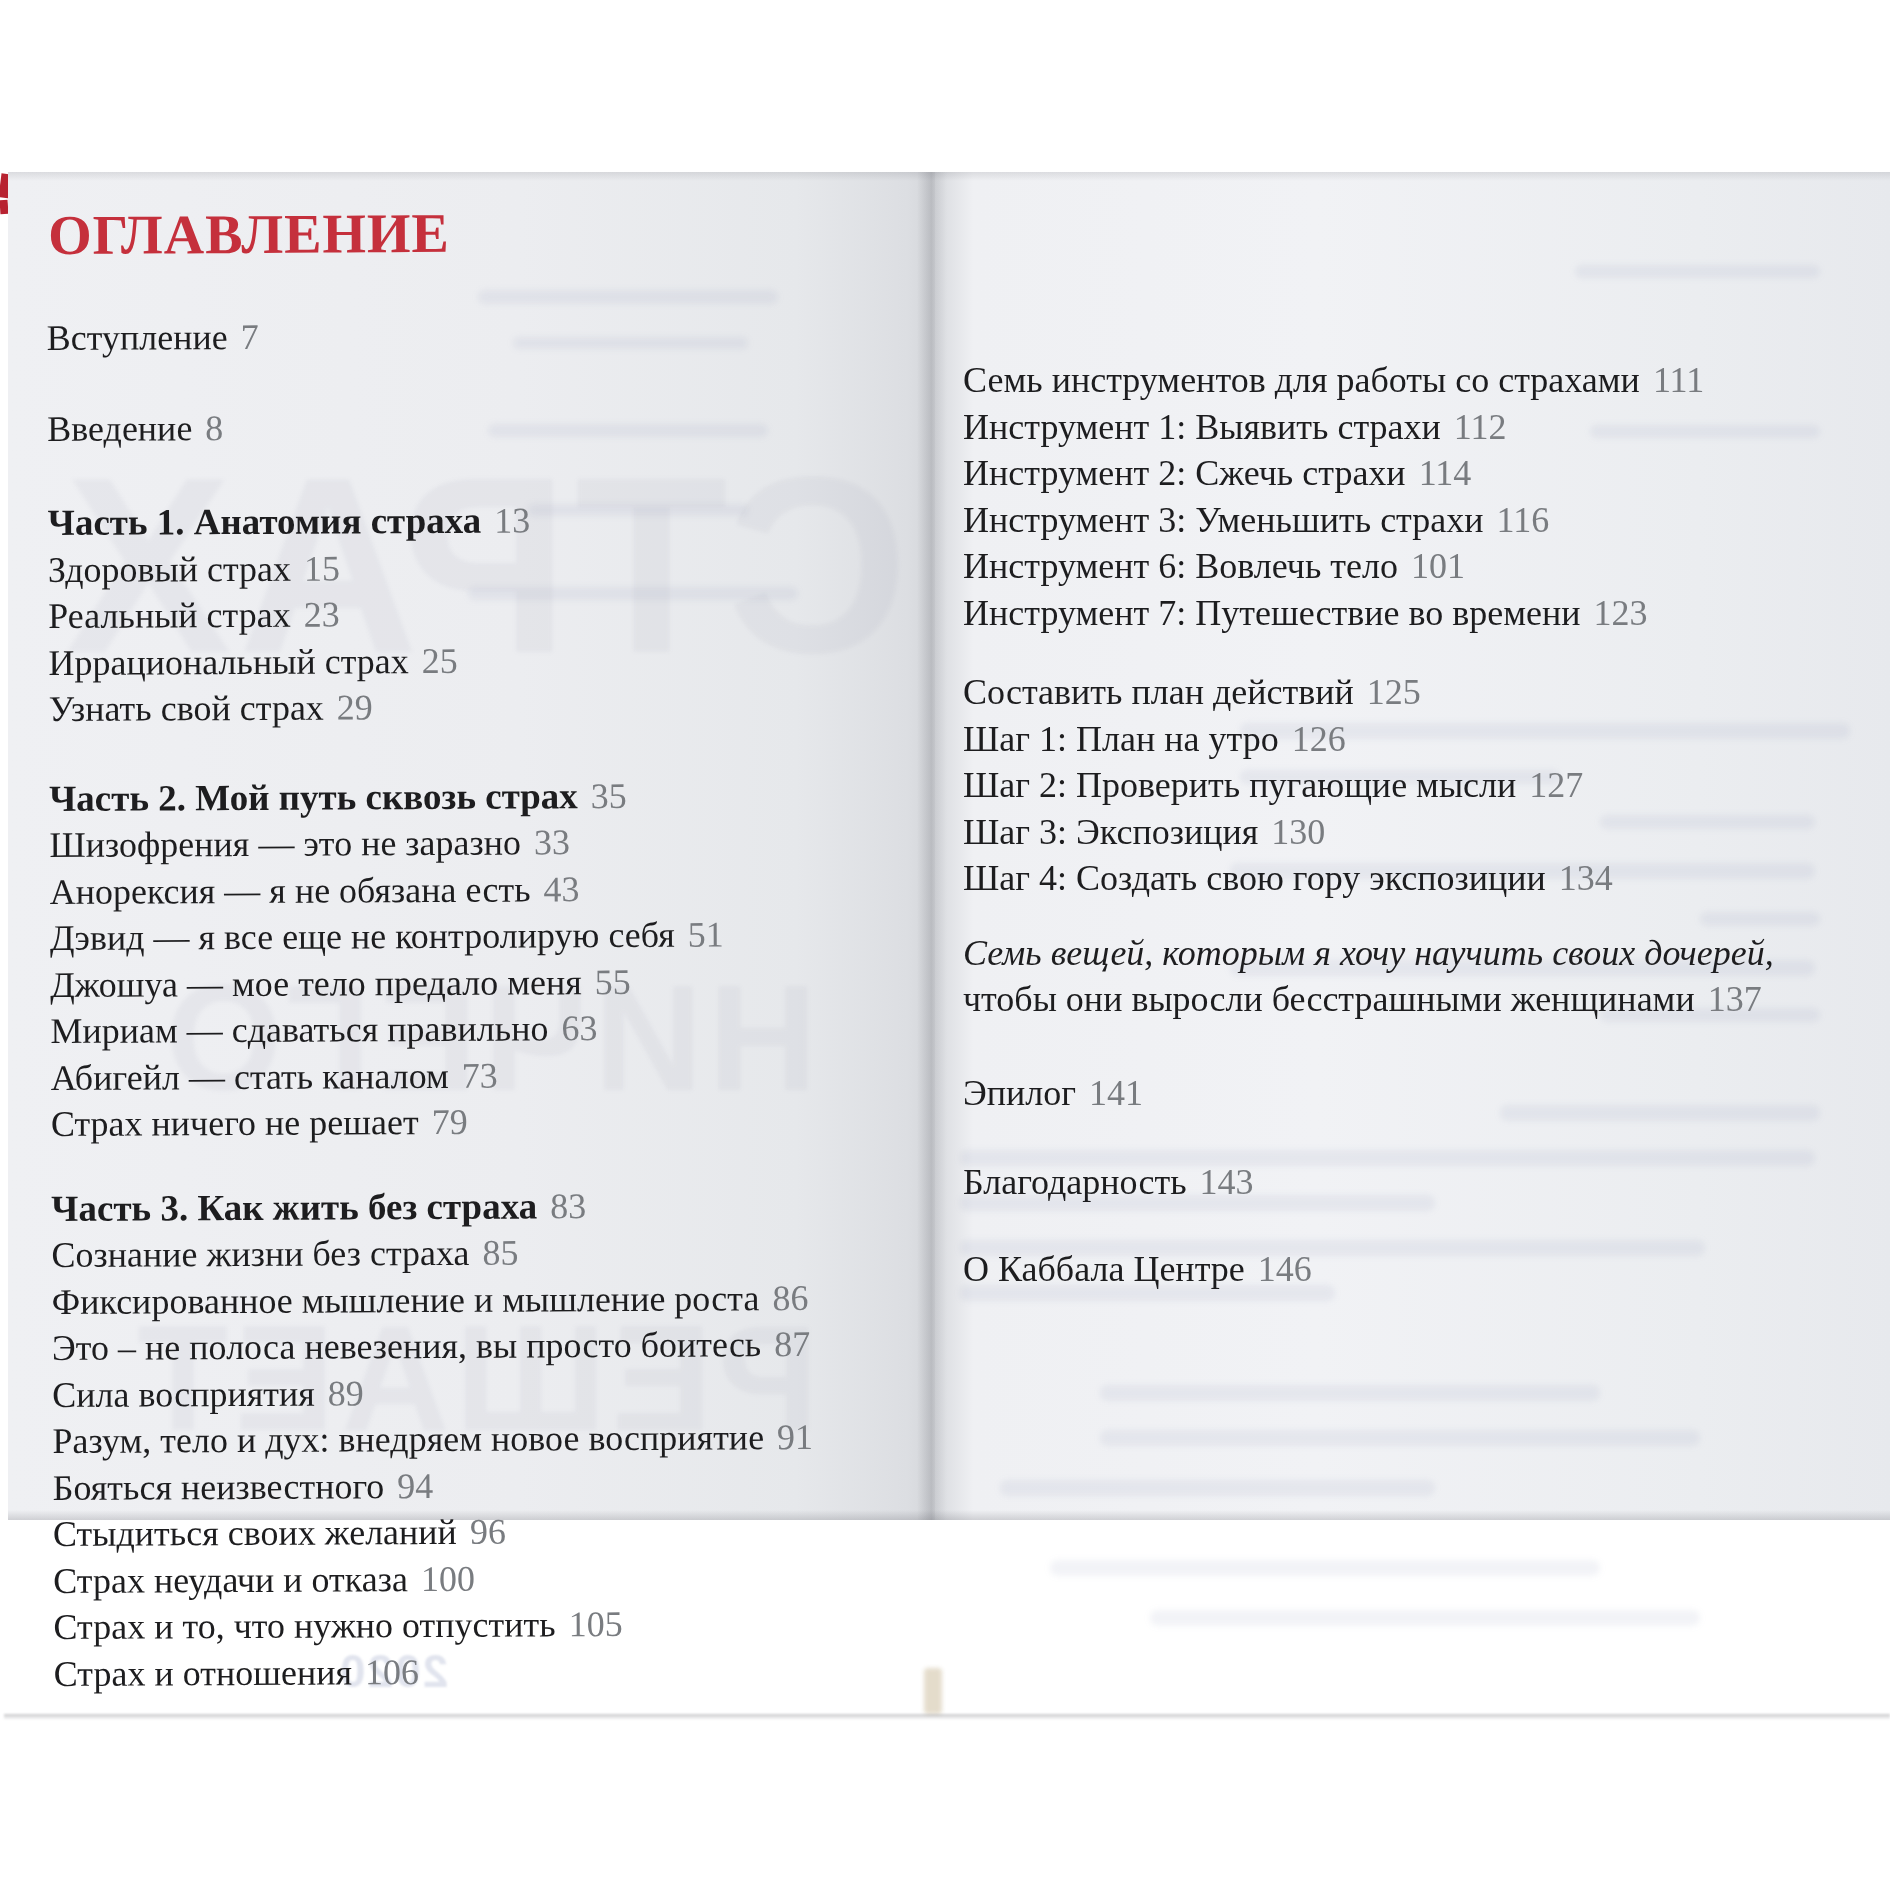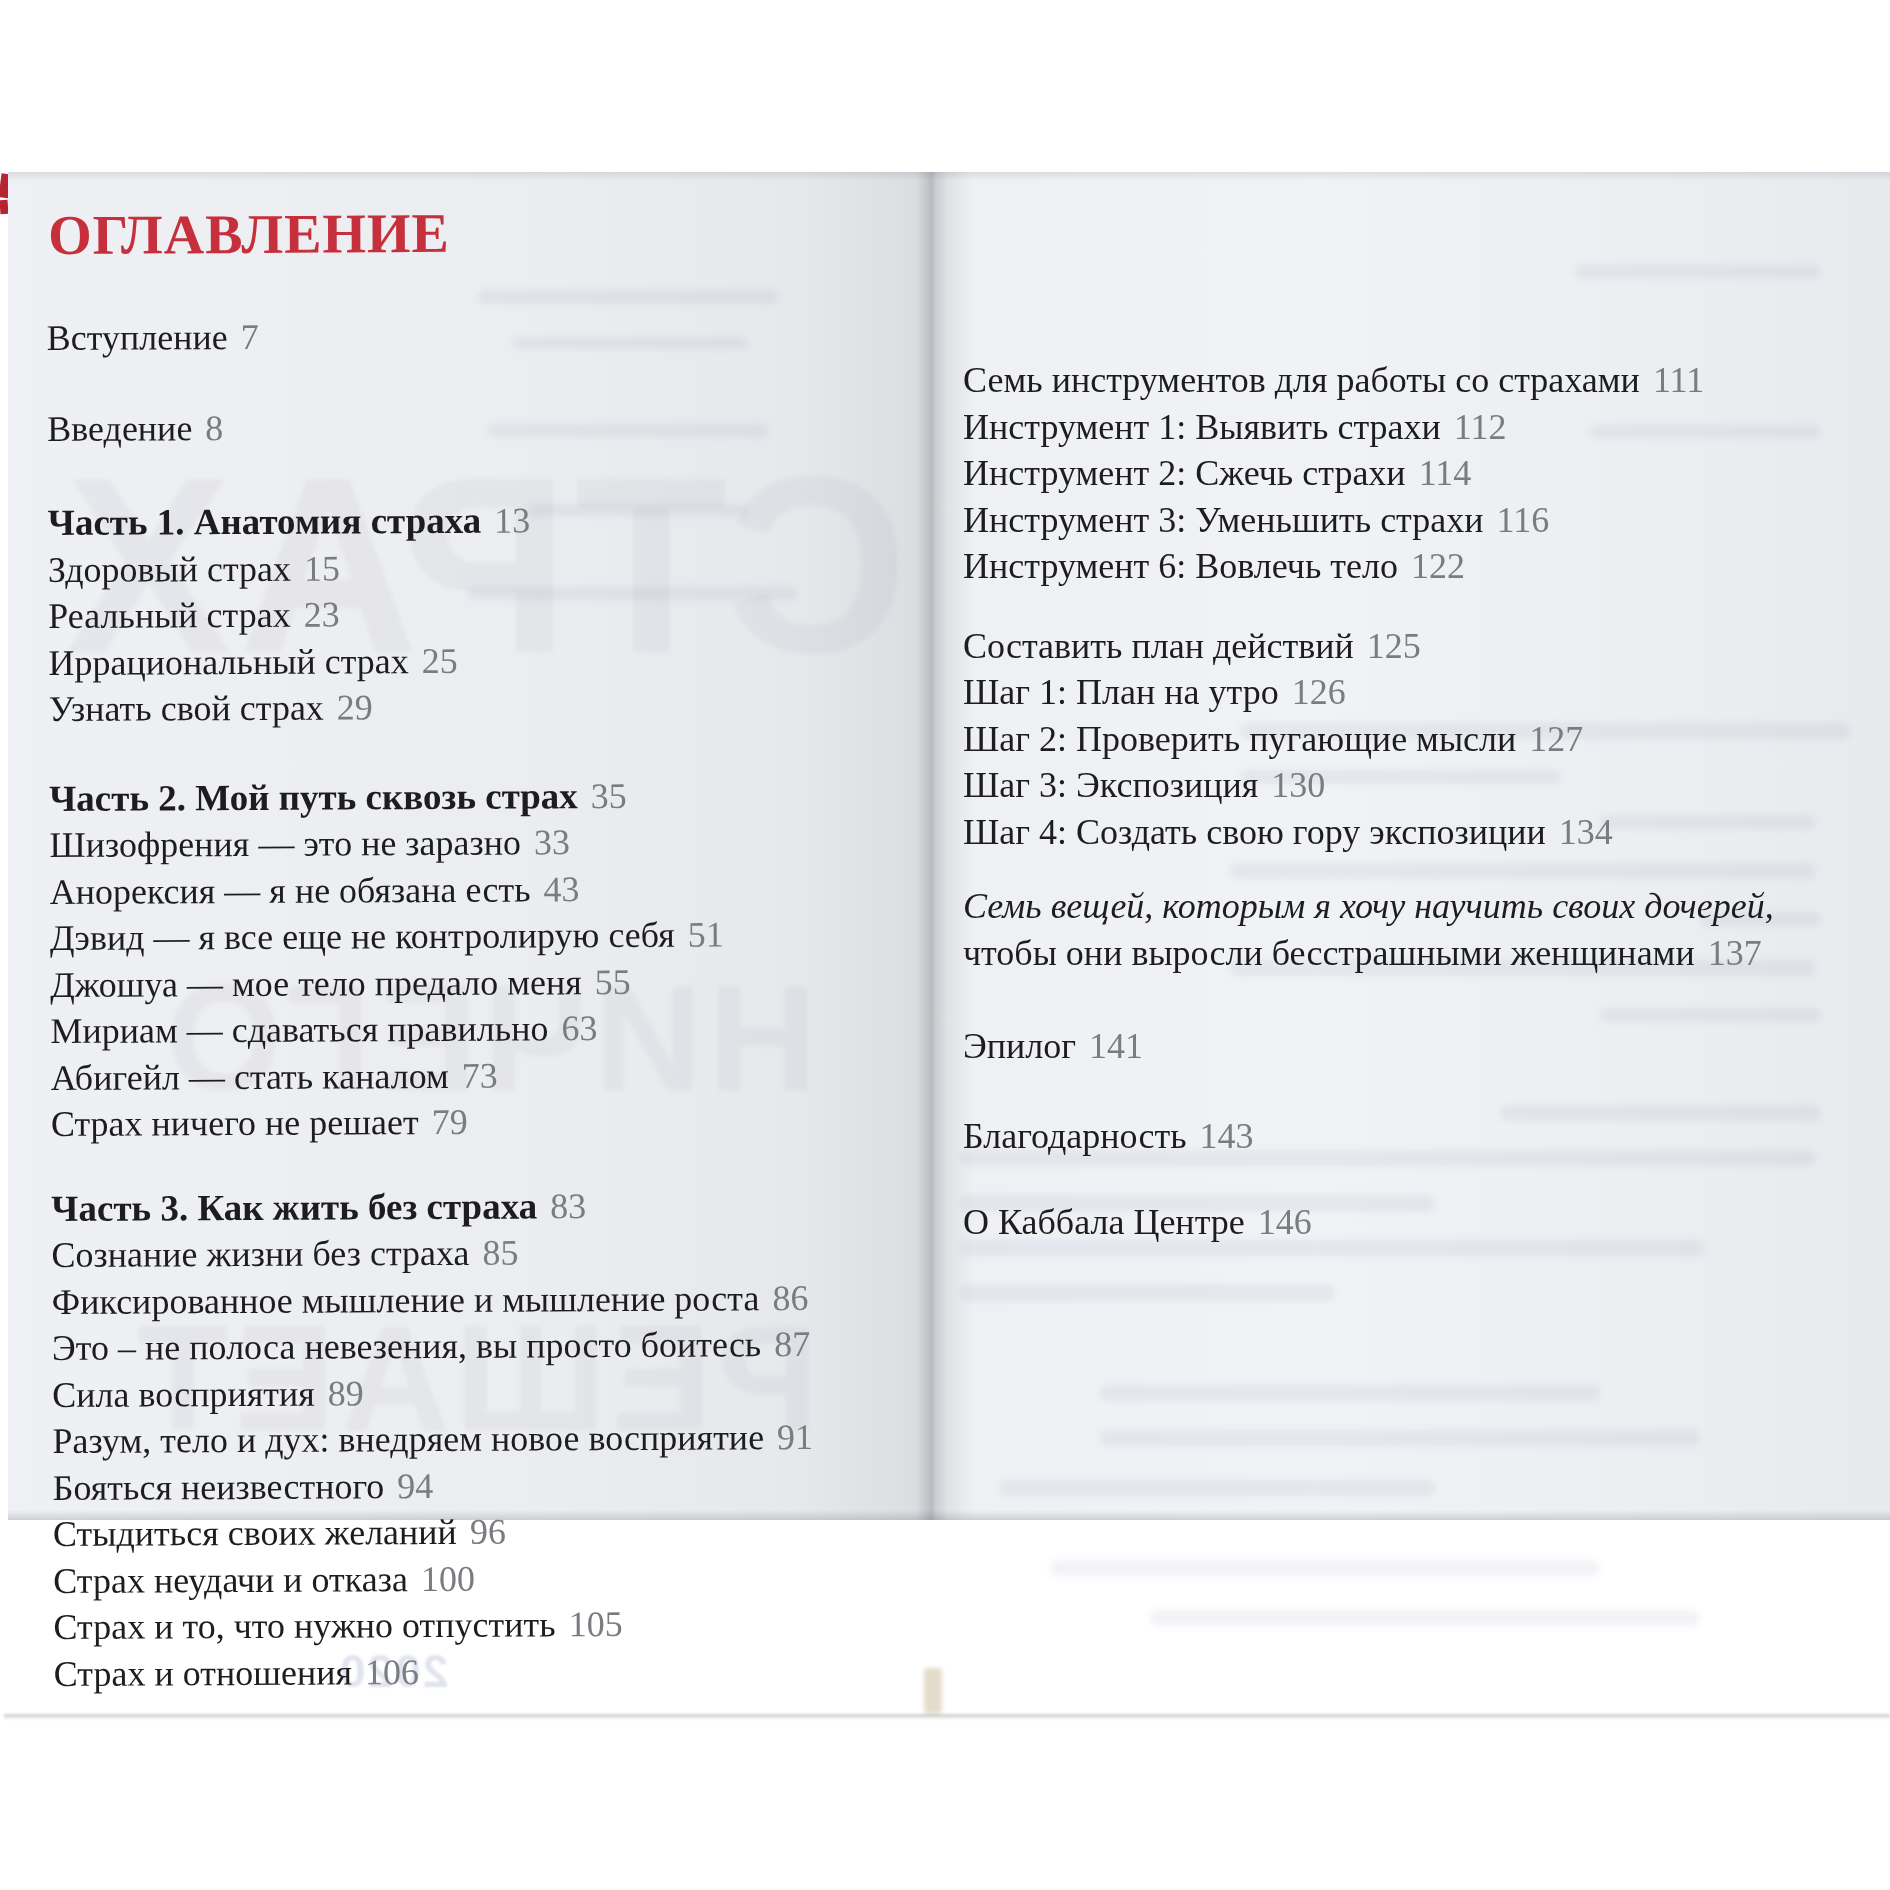--- a/index.html
+++ b/index.html
@@ -120,21 +120,22 @@
       <i class="bl" style="left:65px;top:1308px;width:435px;height:16px;"></i>
       <i class="bl" style="left:115px;top:1388px;width:550px;height:16px;"></i>
       <i class="bl" style="left:215px;top:1438px;width:550px;height:16px;"></i>
 
       <div class="content-right">
         <div class="toc" id="right-toc">
             <div class="toc-row"><span class="toc-label">Семь инструментов для работы со страхами</span><span class="toc-num">111</span></div>
             <div class="toc-row"><span class="toc-label">Инструмент 1: Выявить страхи</span><span class="toc-num">112</span></div>
             <div class="toc-row"><span class="toc-label">Инструмент 2: Сжечь страхи</span><span class="toc-num">114</span></div>
             <div class="toc-row"><span class="toc-label">Инструмент 3: Уменьшить страхи</span><span class="toc-num">116</span></div>
-            <div class="toc-row"><span class="toc-label">Инструмент 6: Вовлечь тело</span><span class="toc-num">122</span></div>
+            <div class="toc-row"><span class="toc-label">Инструмент 6: Вовлечь тело</span><span class="toc-num">101</span></div>
+            <div class="toc-row"><span class="toc-label">Инструмент 7: Путешествие во времени</span><span class="toc-num">123</span></div>
             <div class="toc-row" style="margin-top: 33px;"><span class="toc-label">Составить план действий</span><span class="toc-num">125</span></div>
             <div class="toc-row"><span class="toc-label">Шаг 1: План на утро</span><span class="toc-num">126</span></div>
             <div class="toc-row"><span class="toc-label">Шаг 2: Проверить пугающие мысли</span><span class="toc-num">127</span></div>
             <div class="toc-row"><span class="toc-label">Шаг 3: Экспозиция</span><span class="toc-num">130</span></div>
             <div class="toc-row"><span class="toc-label">Шаг 4: Создать свою гору экспозиции</span><span class="toc-num">134</span></div>
             <div class="toc-row" style="margin-top: 28px; font-style: italic;"><span class="toc-label">Семь вещей, которым я хочу научить своих дочерей,</span></div>
             <div class="toc-row"><span class="toc-label">чтобы они выросли бесстрашными женщинами</span><span class="toc-num">137</span></div>
             <div class="toc-row" style="margin-top: 47px;"><span class="toc-label">Эпилог</span><span class="toc-num">141</span></div>
             <div class="toc-row" style="margin-top: 43px;"><span class="toc-label">Благодарность</span><span class="toc-num">143</span></div>
             <div class="toc-row" style="margin-top: 40px;"><span class="toc-label">О Каббала Центре</span><span class="toc-num">146</span></div>

